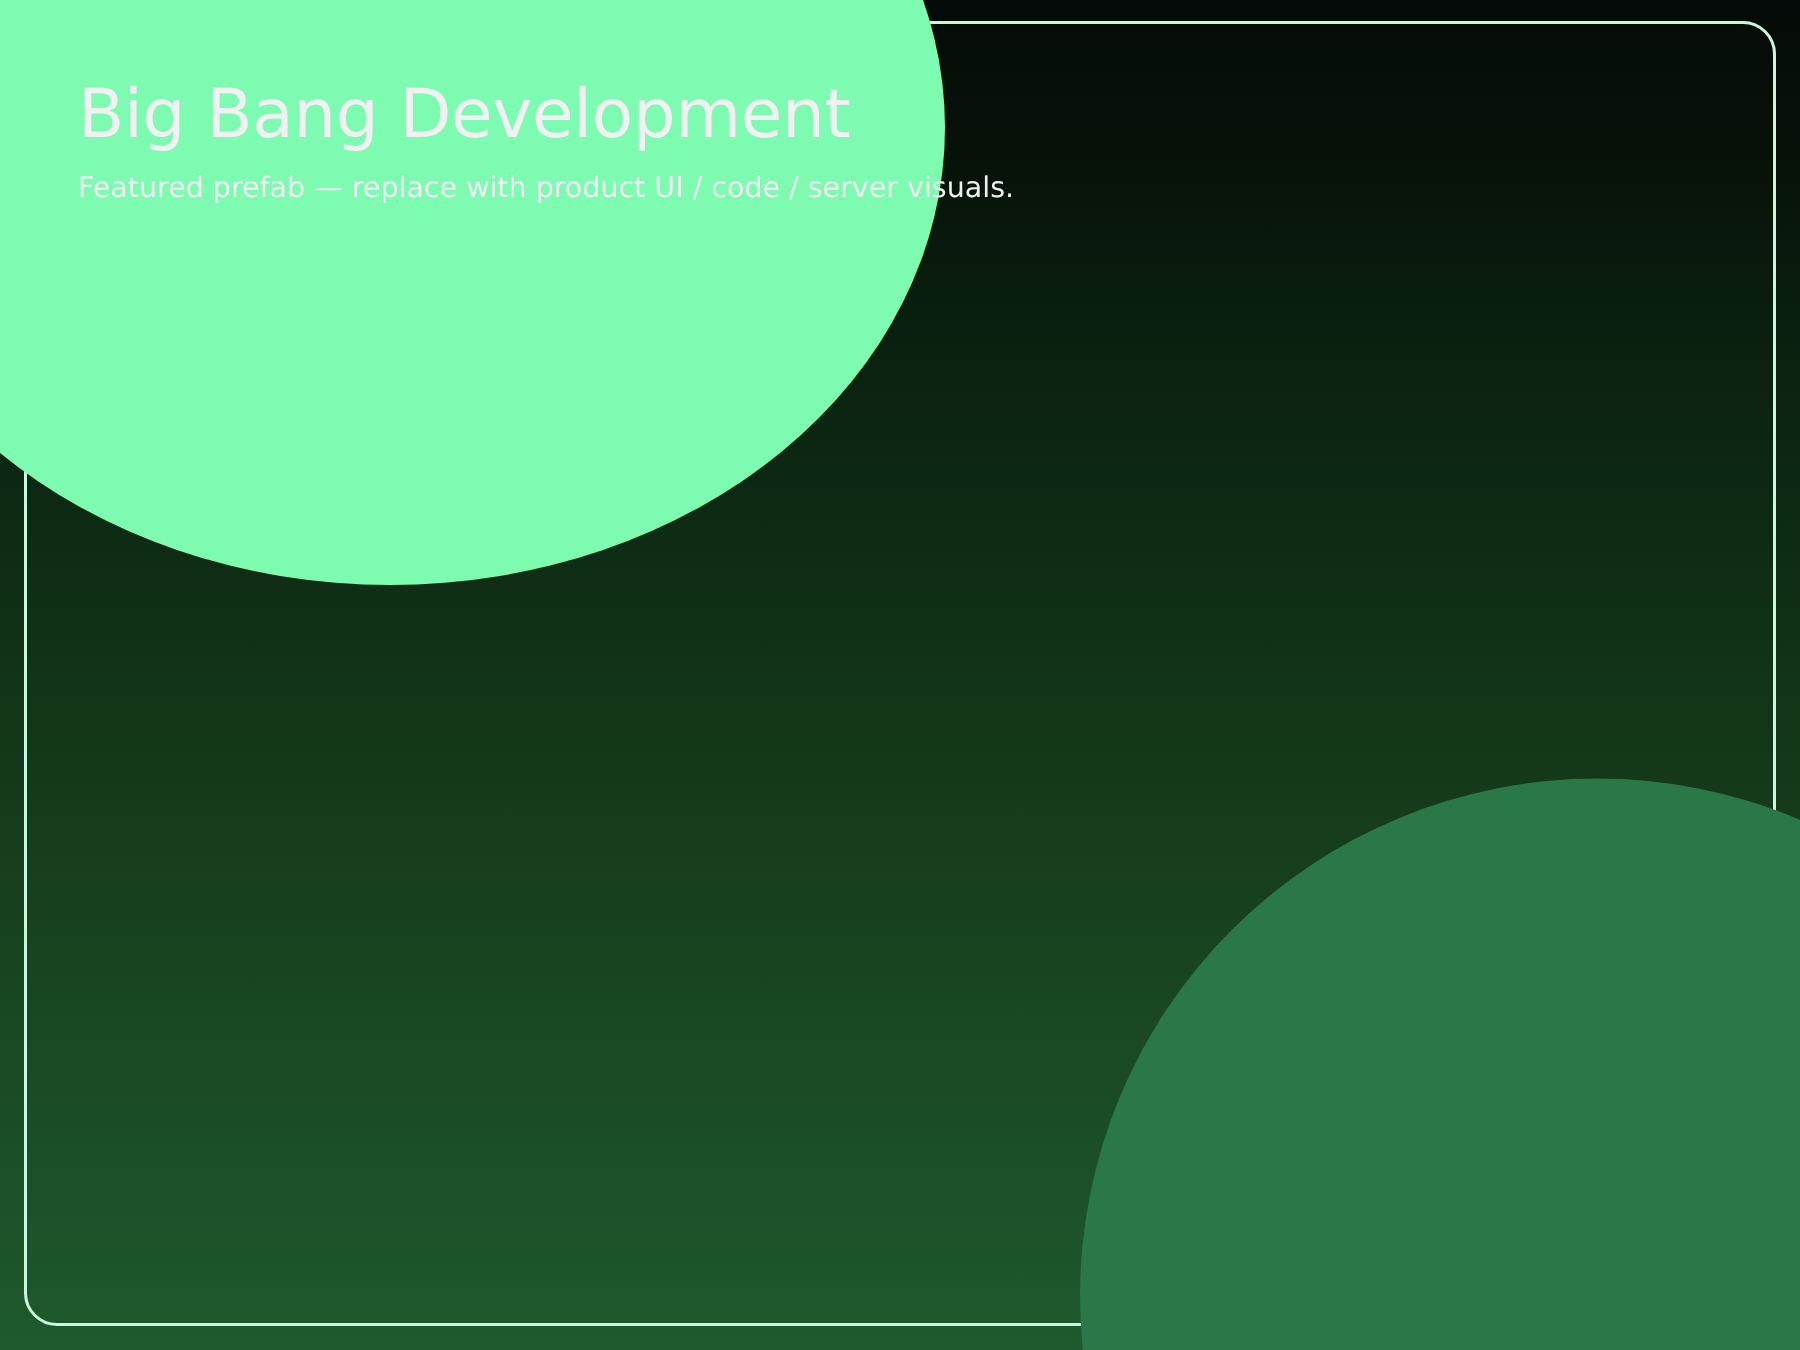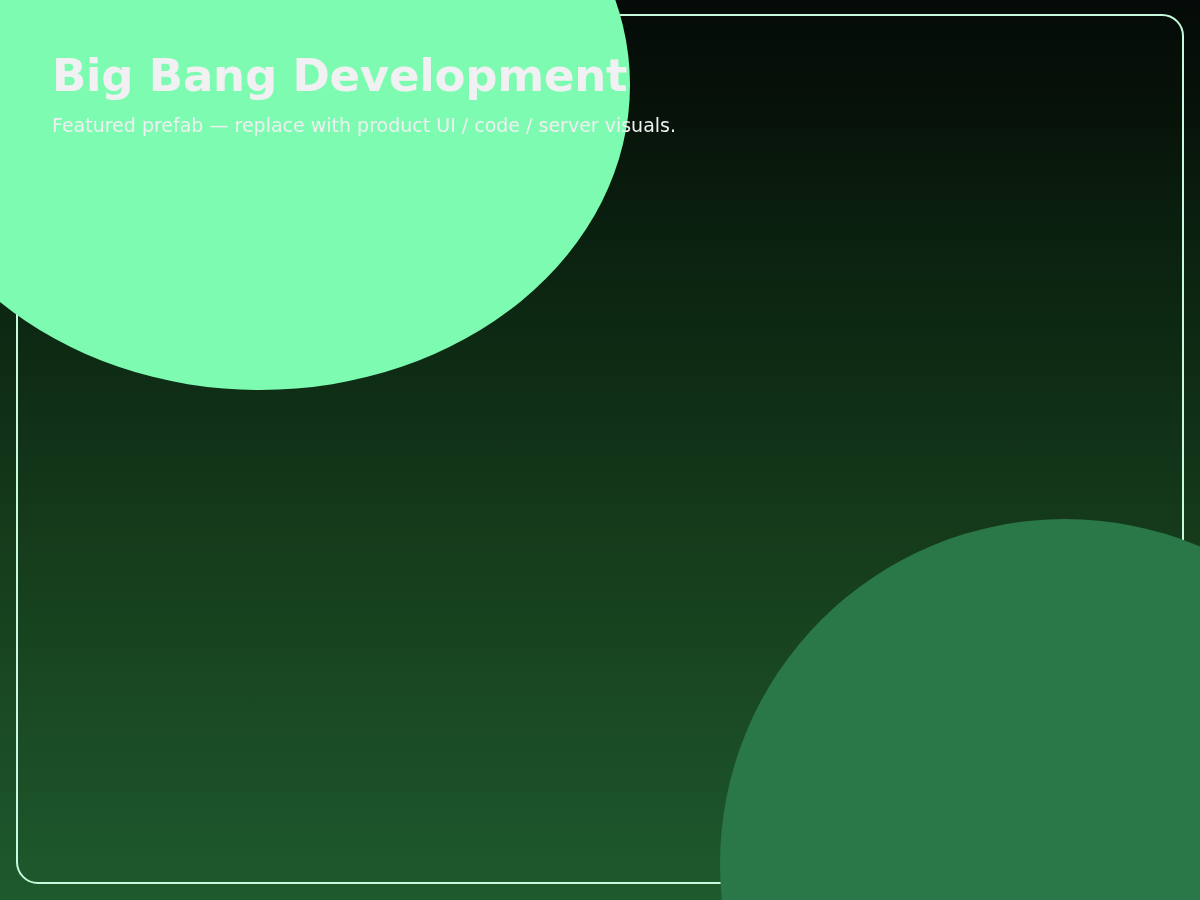--- a/index.html
+++ b/index.html
@@ -60,21 +60,21 @@
   
   #text-block {
     position: absolute;
     left: 52px;
     top: 52px;
     width: 1000px;
   }
   #page-title {
     margin: 0;
     font-size: 45px;
-    font-weight: 700;
+    font-weight: 400;
     line-height: 1.08;
     letter-spacing: -0.2px;
     color: #f1f1f3;
     white-space: nowrap;
   }
   #page-subtitle {
     margin: 12px 0 1px 0;
     font-size: 19px;
     font-weight: 400;
     line-height: 1.3;

